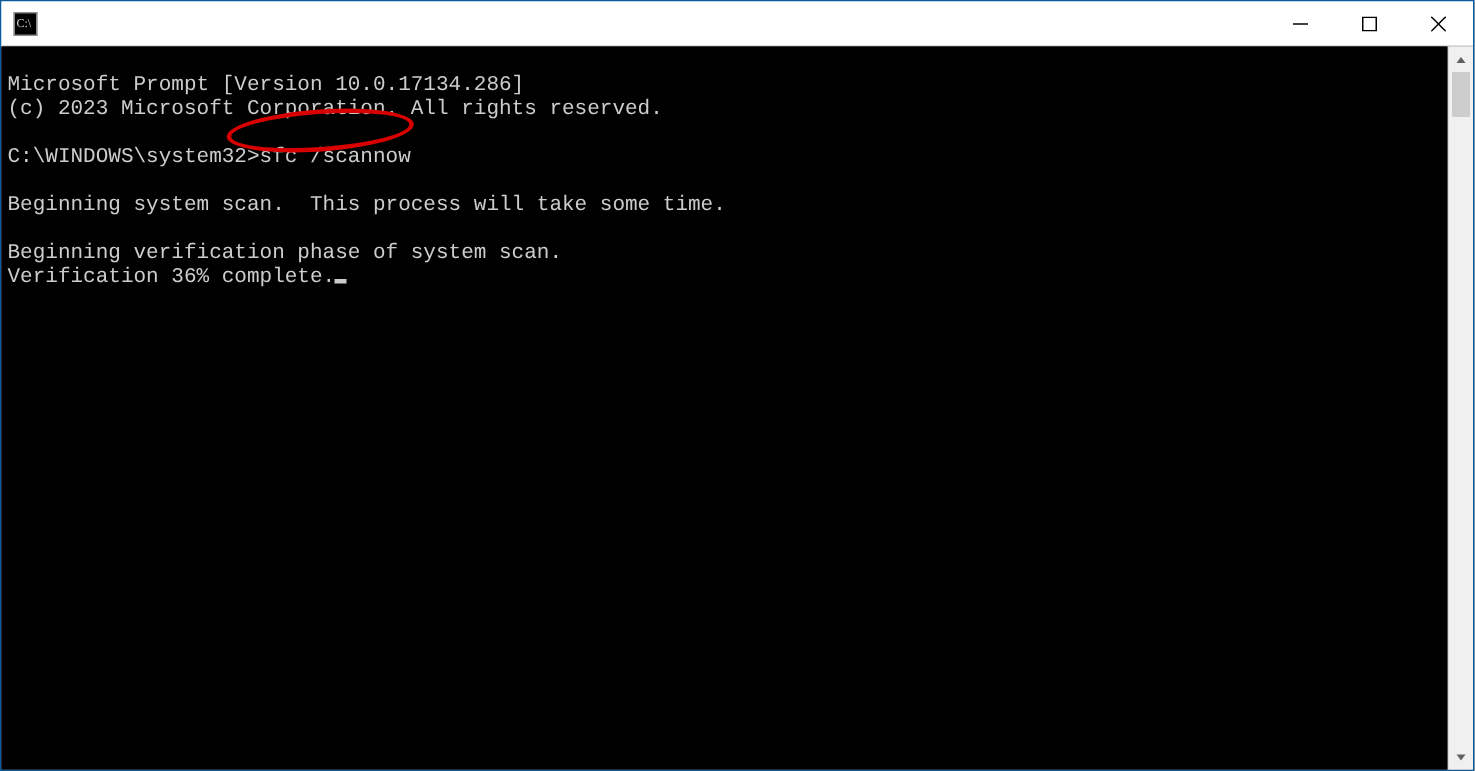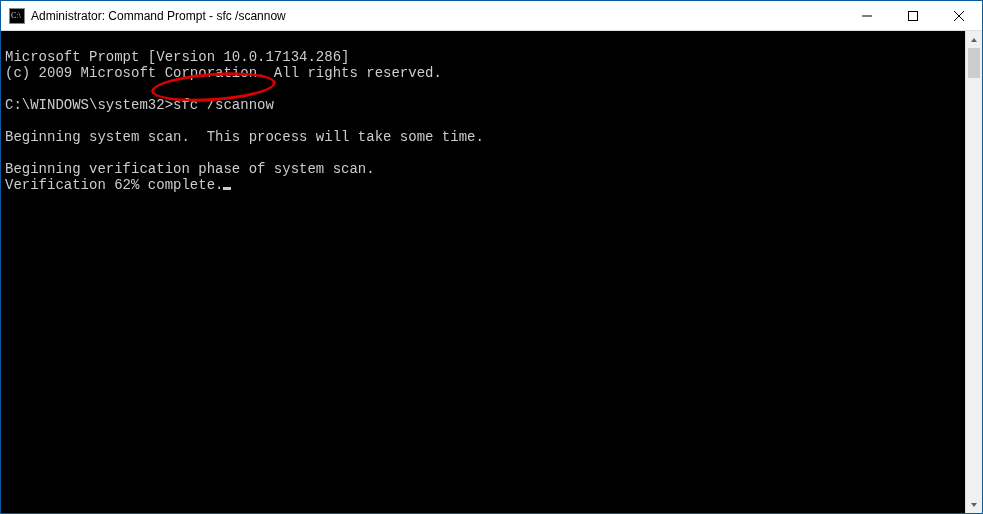--- a/index.html
+++ b/index.html
@@ -124,21 +124,20 @@
 <div class="window">
 
   <div class="titlebar">
     <span class="titlebar-icon">
       <svg viewBox="0 0 16 16">
         <rect x="0" y="0" width="16" height="16" fill="#000"></rect>
         <rect x="0.5" y="0.5" width="15" height="15" fill="none" stroke="#888" stroke-width="1"></rect>
         <text x="2" y="10" font-size="8" fill="#ccc" font-family="Consolas">C:\</text>
       </svg>
     </span>
-    <span class="titlebar-title">Administrator: Command Prompt - sfc  /scannow</span>
     <span class="titlebar-spacer"></span>
     <div class="titlebar-btn">
       <svg viewBox="0 0 10 10">
           <line x1="0" y1="5" x2="10" y2="5" stroke="currentColor" stroke-width="1"></line>
         </svg>
     </div>
     <div class="titlebar-btn">
       <svg viewBox="0 0 10 10">
           <rect x="0.5" y="0.5" width="9" height="9" fill="none" stroke="currentColor" stroke-width="1"></rect>
         </svg>
@@ -147,28 +146,28 @@
       <svg viewBox="0 0 10 10">
         <line x1="0" y1="0" x2="10" y2="10" stroke="currentColor" stroke-width="1"></line>
         <line x1="10" y1="0" x2="0" y2="10" stroke="currentColor" stroke-width="1"></line>
       </svg>
     </div>
   </div>
 
   <div class="client">
     <div class="console">
 <span>Microsoft Prompt [Version 10.0.17134.286]</span>
-<span>(c) 2009 Microsoft Corporation. All rights reserved.</span>
+<span>(c) 2023 Microsoft Corporation. All rights reserved.</span>
 <span></span>
 <span class="prompt-line"><span>C:\WINDOWS\system32&gt;</span><span>sfc /scannow</span></span>
 <span></span>
 <span>Beginning system scan.  This process will take some time.</span>
 <span></span>
 <span>Beginning verification phase of system scan.</span>
-<span><span>Verification 62% complete.</span><span class="cursor"></span></span>
+<span><span>Verification 36% complete.</span><span class="cursor"></span></span>
       <div class="annotation-circle" style="left:150px; top:42px; width:125px; height:28px;"></div>
     </div>
 
     <div class="scrollbar">
       <div class="sb-btn">
         <svg width="8" height="8" viewBox="0 0 8 8">
             <polygon points="4,2 7,6 1,6" fill="#606060"></polygon>
           </svg>
       </div>
       <div class="sb-track">

